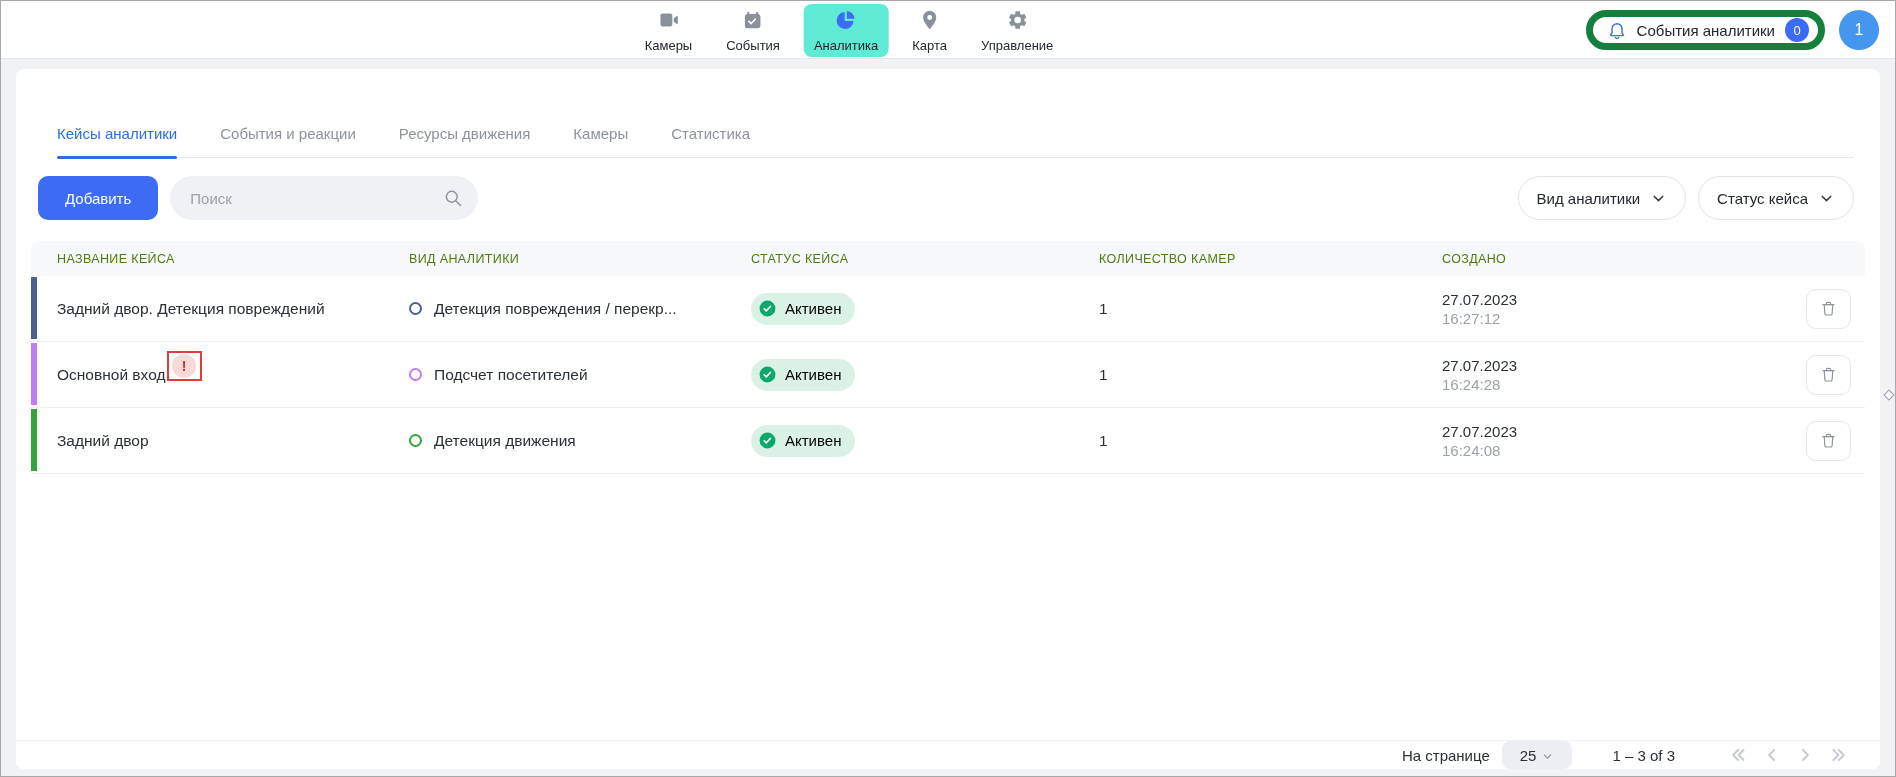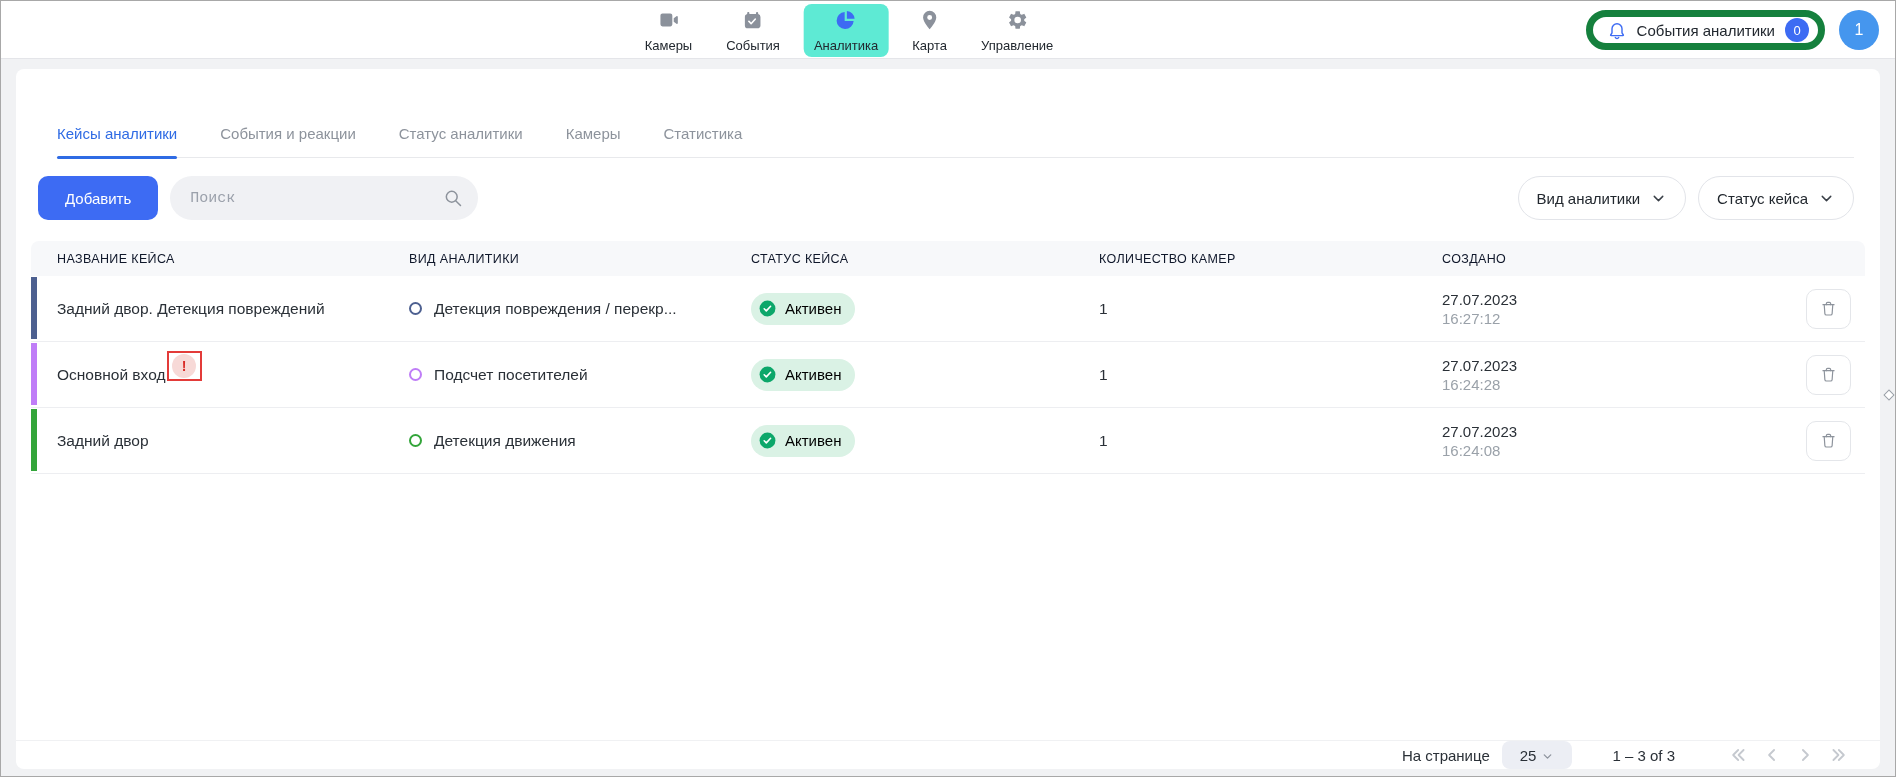--- a/index.html
+++ b/index.html
@@ -38,33 +38,33 @@
          cursor:pointer; white-space:nowrap; }
   .tab.active { color:#2f6be4; }
   .tab.active::after { content:""; position:absolute; left:0; right:0; bottom:-2px; height:3px;
                        background:#2f6be4; border-radius:2px; }
   
   .toolbar { display:flex; align-items:center; gap:12px; margin:18px 26px 0 22px; }
   .add-btn { height:44px; padding:0 27px; background:#3d6bf3; border:none; border-radius:10px;
              color:#fff; font-size:15px; font-family:inherit; cursor:pointer; }
   .search { position:relative; width:308px; height:44px; background:#f0f1f4; border-radius:22px; }
   .search input { width:100%; height:100%; border:none; outline:none; background:transparent;
-                  padding:0 46px 0 20px; font-size:15px; color:#2a3037; font-family:Liberation Mono, monospace; }
+                  padding:0 46px 0 20px; font-size:15px; color:#2a3037; font-family:Liberation Sans, sans-serif; }
   .search input::placeholder { color:#9ba1ab; opacity:1; }
   .search .mag { position:absolute; right:15px; top:12px; width:20px; height:20px; color:#8d939c; }
   .spacer { flex:1; }
   .filter-btn { height:44px; background:#fff; border:1px solid #e2e4e9; border-radius:22px;
                 display:flex; align-items:center; gap:10px; padding:0 18px;
                 font-size:15px; color:#22282f; font-family:inherit; cursor:pointer; white-space:nowrap; }
   .chev { width:17px; height:17px; color:#3a4048; }
   
   .table { margin:21px 15px 0; }
   .thead, .trow { display:grid; grid-template-columns:352px 342px 348px 343px auto 80px; }
   .thead { height:35px; background:#f7f8fa; border-radius:8px 8px 0 0; align-items:center;
-           font-size:12.5px; color:#0f172a; letter-spacing:.03em; }
+           font-size:12.5px; color:#4d7c0f; letter-spacing:.03em; }
   .th { padding-left:26px; white-space:nowrap; overflow:hidden; }
   .trow { position:relative; height:66px; border-bottom:1px solid #edeef1; align-items:center; background:#fff; }
   .row-bar { position:absolute; left:0; top:1px; bottom:2px; width:6px; }
   .cell { padding-left:26px; display:flex; align-items:center; font-size:15.5px; color:#2a3037; white-space:nowrap; overflow:visible; }
   .type-dot { flex:none; width:13px; height:13px; border-radius:50%; border:2.5px solid #888; margin-right:12px; }
   .alert-box { flex:none; width:35px; height:30px; border:2px solid #e33b39; display:flex; align-items:center;
                justify-content:center; margin-left:1px; transform:translateY(-9px); }
   .alert-circle { width:24px; height:24px; border-radius:50%; background:#f7d9d7;
                   display:flex; align-items:center; justify-content:center; }
   .alert-mark { color:#d92b27; font-size:14px; font-weight:bold; line-height:1; }
@@ -155,21 +155,21 @@
     </button>
     <div class="avatar">1</div>
   </div>
 </header>
 
 <main class="panel">
 
   <div class="tabs">
     <div class="tab active">Кейсы аналитики</div>
     <div class="tab">События и реакции</div>
-    <div class="tab">Статус аналитики</div>
+    <div class="tab">Ресурсы движения</div>
     <div class="tab">Камеры</div>
     <div class="tab">Статистика</div>
   </div>
 
   <div class="toolbar">
     <button class="add-btn">Добавить</button>
     <div class="search">
       <input type="text" placeholder="Поиск" style="">
       <span class="mag">
         <svg viewBox="0 0 24 24" fill="none" stroke="currentColor" stroke-width="1.8" stroke-linecap="round">

